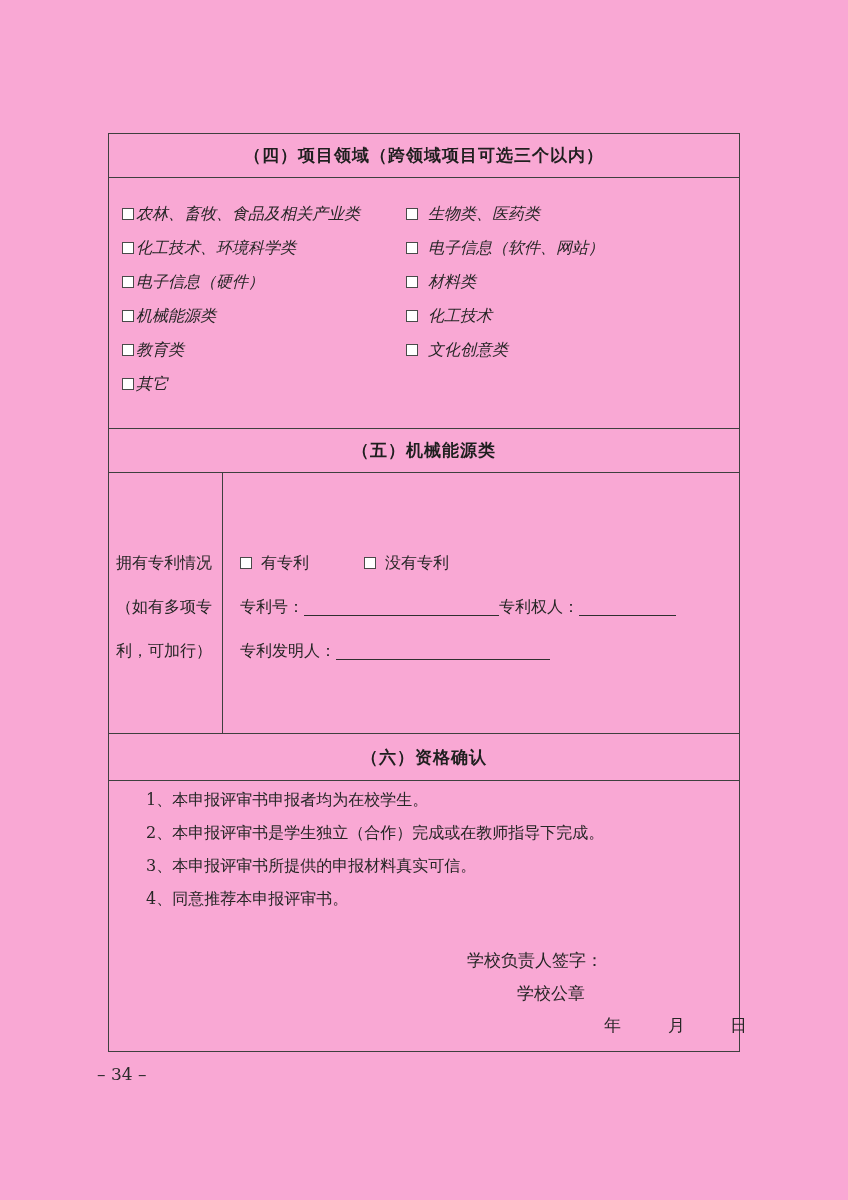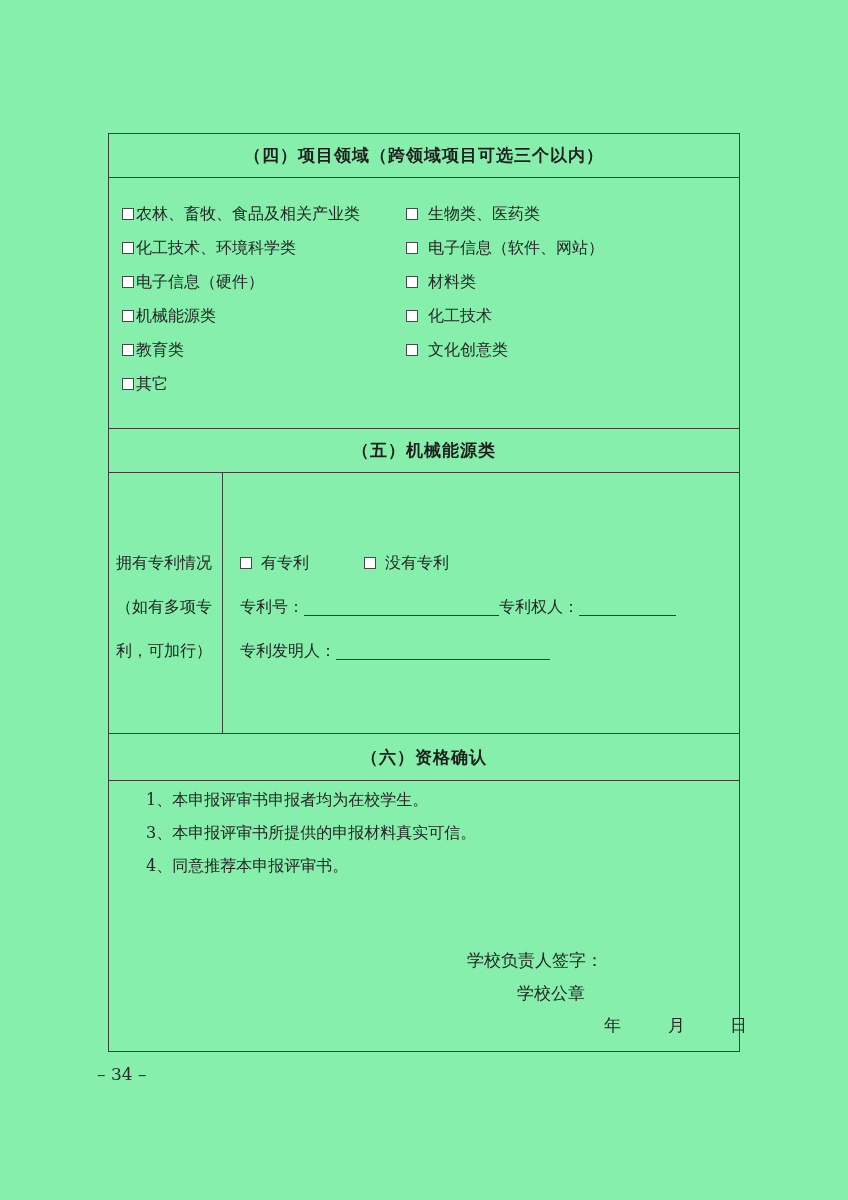--- a/index.html
+++ b/index.html
@@ -1,20 +1,20 @@
 <!DOCTYPE html>
 <html><head>
 <meta charset="utf-8">
 <style>
   * { margin:0; padding:0; box-sizing:border-box; }
   html,body { background:#ffffff; }
   .page {
     position:relative;
     width:848px; height:1200px;
-    background:#86efac;
+    background:#f9a8d4;
     font-family:"DejaVu Serif","Liberation Serif",serif;
     color:#262626;
     overflow:hidden;
   }
   .form-table {
     position:absolute; left:108px; top:133px;
     width:632px;
     border:1.5px solid #3f3f3f;
   }
   .sec-header {
@@ -26,20 +26,21 @@
   }
   .sec-header.tall { height:47px; }
 
   
   .options-row {
     height:251px;
     border-bottom:1.5px solid #3f3f3f;
     display:flex;
     padding:19px 0 0 13px;
     font-size:16px;
+    font-style:italic;
   }
   .opt-col-left  { width:284px; }
   .opt-col-right { flex:1; }
   .opt { height:34px; line-height:34px; white-space:nowrap; }
   .cb {
     display:inline-block; width:12px; height:12px;
     border:1.2px solid #4a4a4a; background:#fff;
     vertical-align:-1px;
   }
   .opt-col-left  .cb { margin-right:2px; }
@@ -172,20 +173,21 @@
       </div>
     </div>
 
     <div class="sec-header tall">
       <span>（六）资格确认</span>
     </div>
 
     <div class="confirm-row">
       <div class="statements">
         <div>1、本申报评审书申报者均为在校学生。</div>
+        <div>2、本申报评审书是学生独立（合作）完成或在教师指导下完成。</div>
         <div>3、本申报评审书所提供的申报材料真实可信。</div>
         <div>4、同意推荐本申报评审书。</div>
       </div>
       <div class="sign-line">学校负责人签字：</div>
       <div class="seal-line">学校公章</div>
       <div class="date-line">
         <span class="date-year">年</span>
         <span class="date-month">月</span>
         <span class="date-day">日</span>
       </div>

